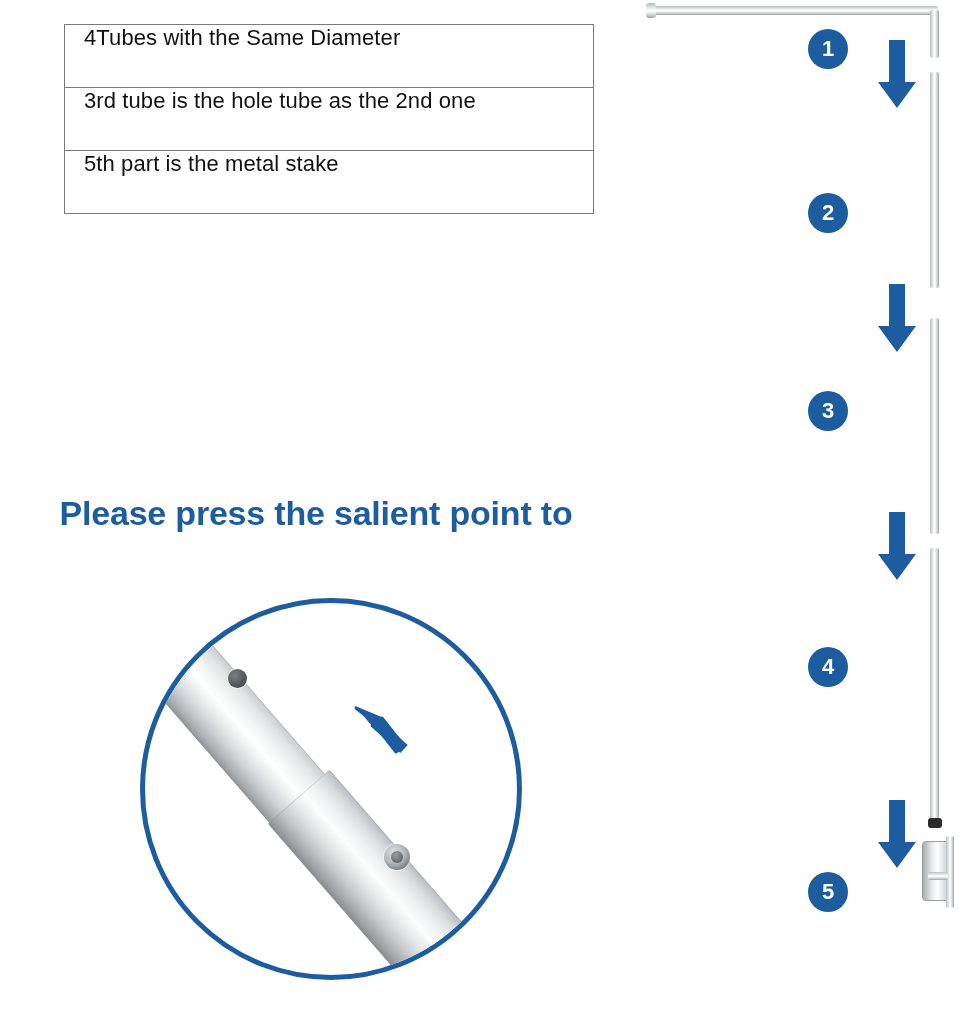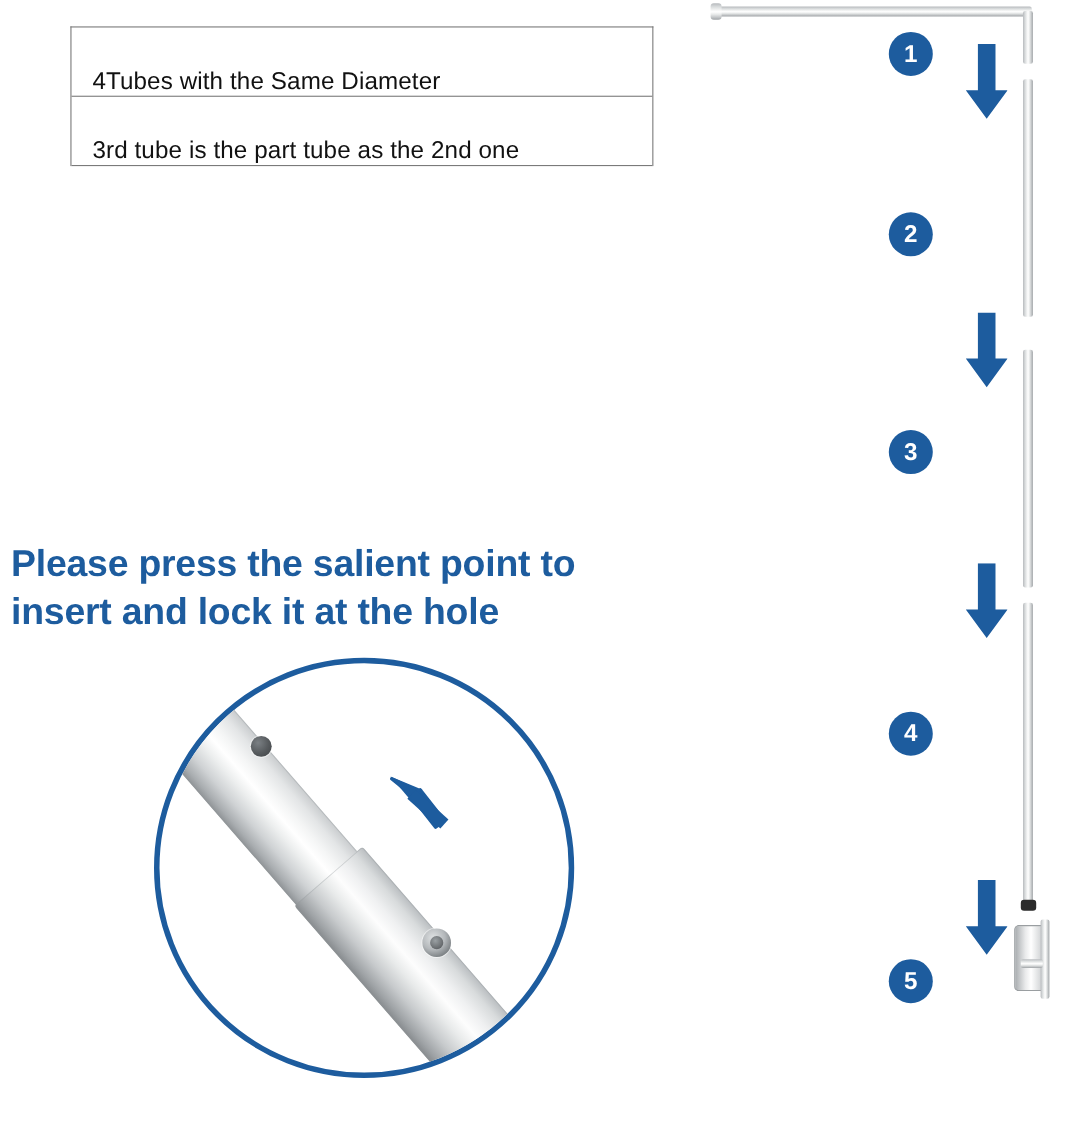--- a/index.html
+++ b/index.html
@@ -23,37 +23,38 @@
     width: 530px;
     border: 1px solid #7a7a7a;
     border-bottom: none;
     box-sizing: border-box;
     background: #fff;
   }
   .spec-row {
     height: 63px;
     border-bottom: 1px solid #7a7a7a;
     display: flex;
-    align-items: flex-end;
+    align-items: flex-start;
     box-sizing: border-box;
   }
   .spec-row .spec-text {
     padding-left: 19px;
     font-size: 22px;
     color: #111111;
     letter-spacing: 0.1px;
     white-space: nowrap;
   }
 
   
   .headline {
     position: absolute;
     left: 10px;
     top: 492px;
     width: 612px;
+    text-align: center;
     color: #1d5c9e;
     font-size: 34px;
     font-weight: bold;
     line-height: 43px;
     letter-spacing: -0.2px;
   }
 
   
   .detail-circle {
     position: absolute;
@@ -204,27 +205,29 @@
   }
 </style>
 </head>
 <body>
 
 <div class="spec-table">
   <div class="spec-row">
     <span class="spec-text">4Tubes with the Same Diameter</span>
   </div>
   <div class="spec-row">
-    <span class="spec-text">3rd tube is the part tube as the 2nd one</span>
+    <span class="spec-text">3rd tube is the hole tube as the 2nd one</span>
+  </div>
+  <div class="spec-row">
+    <span class="spec-text">5th part is the metal stake</span>
   </div>
 </div>
 
 <div class="headline">
   <div>Please press the salient point to</div>
-  <div>insert and lock it at the hole</div>
 </div>
 
 <div class="detail-circle">
   <div class="detail-inner">
     <div class="tube-seg tube-a"></div>
     <div class="tube-seg tube-b"></div>
     <div class="tube-gap"></div>
   </div>
 </div>
 <div class="hole-top"></div>

